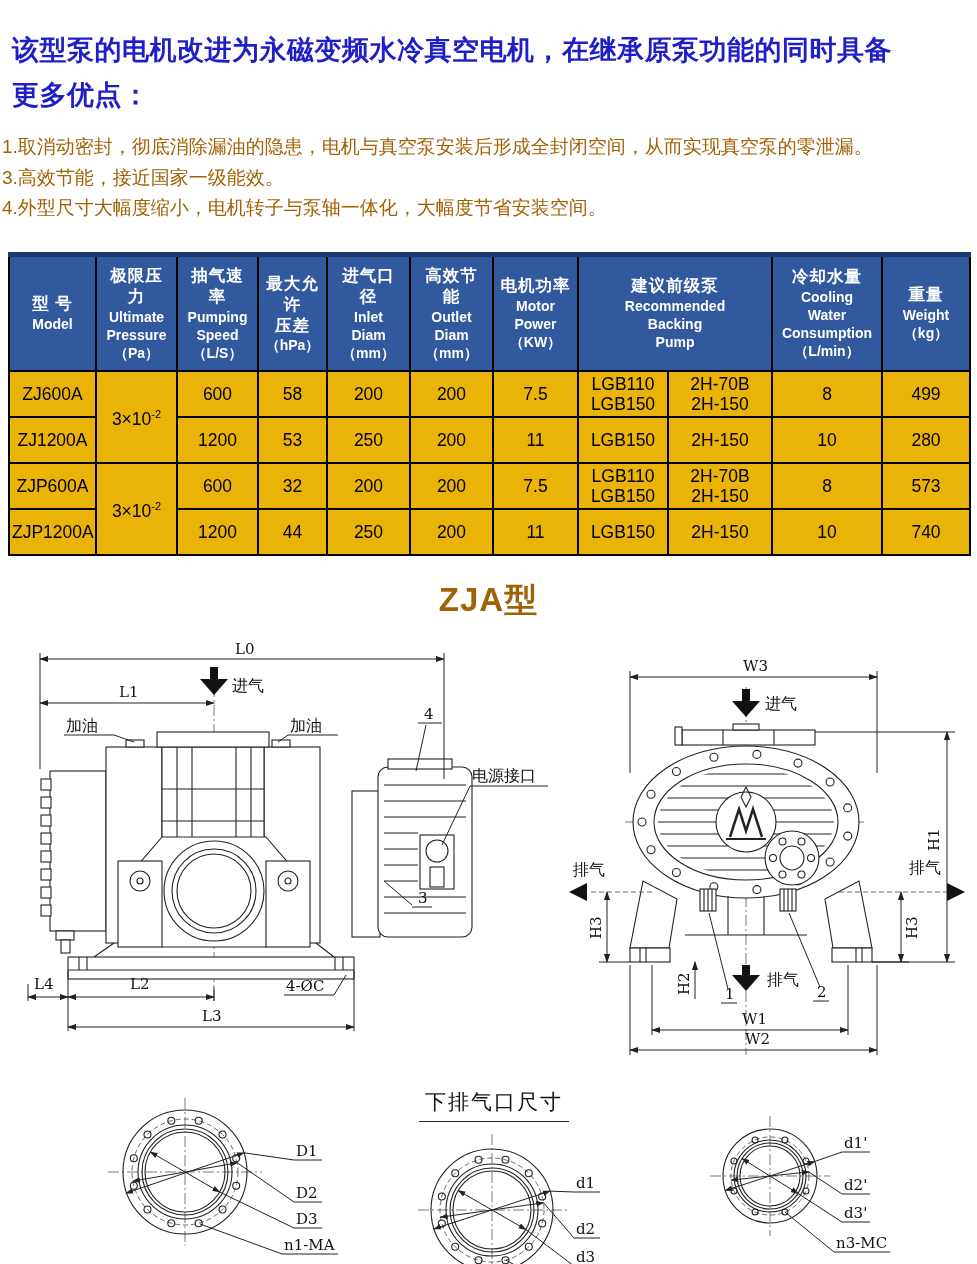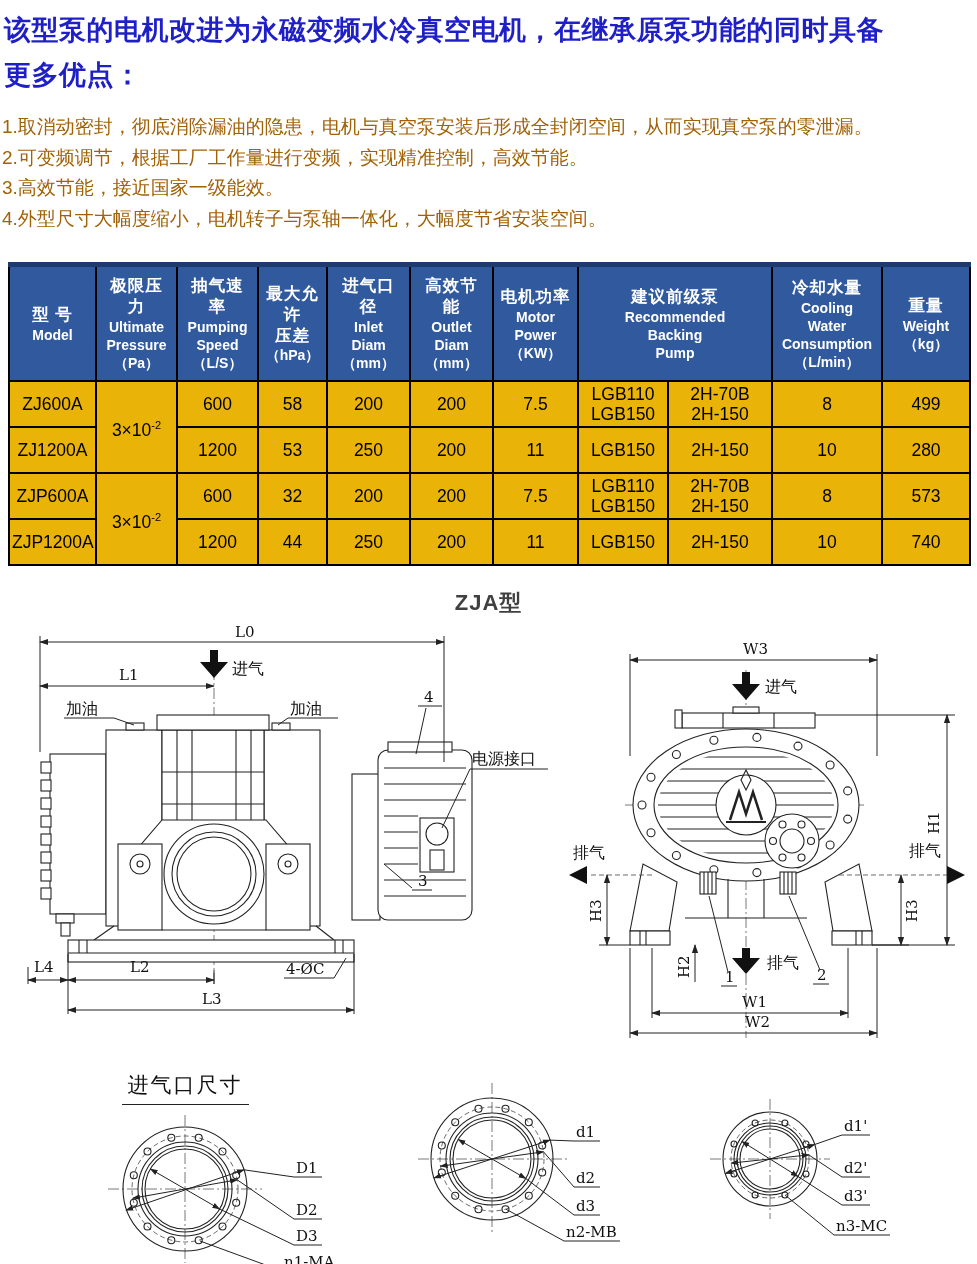--- a/index.html
+++ b/index.html
@@ -3,39 +3,39 @@
 <meta charset="utf-8">
 <style>
   html,body{margin:0;padding:0;}
   body{
     width:977px;height:1264px;background:#fff;position:relative;overflow:hidden;
     font-family:"Liberation Sans",sans-serif;color:#141414;
   }
   
   .intro-heading{
     color:#1f1fc8;font-size:27px;font-weight:bold;line-height:45px;
-    padding:8px 2px 0 4px;letter-spacing:0.5px;
+    padding:8px 2px 0 12px;letter-spacing:0.5px;margin-top:20px;
   }
   .points{margin:14px 0 0 2px;font-size:19px;line-height:30.5px;color:#a16207;}
   .points div{white-space:nowrap;}
   
   table.spec{
     width:961px;margin:28px 8px 0 8px;border-collapse:collapse;table-layout:fixed;
     text-align:center;border-top:5px solid #1c3a6e;
   }
   table.spec th,table.spec td{border:2px solid #000;padding:2px;}
   table.spec thead th{background:#31599e;color:#fff;vertical-align:middle;padding:8px 6px;}
   .h-cn{display:block;font-size:16.5px;font-weight:bold;letter-spacing:1px;white-space:pre-line;line-height:21px;}
   .h-en{display:block;font-size:14px;font-weight:600;white-space:pre-line;line-height:18px;margin-top:1px;}
   .h-unit{display:block;font-size:14px;font-weight:600;line-height:18px;}
   table.spec tbody td{font-size:17.5px;height:40px;background:#eab308;color:#000;white-space:pre-line;line-height:20px;}
   table.spec tbody td sup{font-size:11px;}
   
-  .fig-title{text-align:center;font-size:22px;font-weight:600;margin-top:22px;letter-spacing:1px;color:#404040;}
-  .drawings{position:relative;height:443px;margin-top:4px;padding-left:44px;}
+  .fig-title{text-align:center;font-size:33px;font-weight:600;margin-top:22px;letter-spacing:1px;color:#a16207;}
+  .drawings{position:relative;height:443px;margin-top:16px;padding-left:44px;}
   .side-view{position:absolute;left:22px;top:0;}
   .front-view{position:absolute;left:565px;top:4px;}
   .flanges{position:relative;height:206px;margin-top:6px;}
   .flange{position:absolute;top:0;}
   .flange .ttl-wrap{text-align:center;}
   .flange .ttl{
     display:inline-block;font-size:21px;letter-spacing:2px;color:#111;
     border-bottom:1.5px solid #222;padding:0 6px 5px;
   }
   
@@ -50,21 +50,20 @@
 </style>
 </head>
 <body>
 
 <div class="intro-heading">
   <div>该型泵的电机改进为永磁变频水冷真空电机，在继承原泵功能的同时具备</div>
   <div>更多优点：</div>
 </div>
 <div class="points">
   <div>1.取消动密封，彻底消除漏油的隐患，电机与真空泵安装后形成全封闭空间，从而实现真空泵的零泄漏。</div>
-  <div>2.可变频调节，根据工厂工作量进行变频，实现精准控制，高效节能。</div>
   <div>3.高效节能，接近国家一级能效。</div>
   <div>4.外型尺寸大幅度缩小，电机转子与泵轴一体化，大幅度节省安装空间。</div>
 </div>
 
 <table class="spec">
   <colgroup>
     <col style="width:87px">
       <col style="width:81px">
       <col style="width:81px">
       <col style="width:69px">
@@ -438,21 +437,20 @@
     <line class="dim" x1="65" y1="322" x2="65" y2="412"></line>
       <line class="dim" x1="312" y1="322" x2="312" y2="412"></line>
     <line class="dim" x1="65" y1="407" x2="312" y2="407" marker-start="url(#ar2)" marker-end="url(#ar2)"></line>
     <text class="dt" x="180" y="401">W2</text>
   </svg>
 </div>
 
 <div class="flanges">
 
   <div class="flange" style="left:60px;width:320px;">
-    <div class="ttl-wrap" style="width:250px;"><span class="ttl">进气口尺寸</span></div>
     <svg width="320" height="168" viewBox="0 0 320 168">
       <defs>
           <marker id="ar3" viewBox="0 0 10 10" refX="9" refY="5" markerWidth="8" markerHeight="8" orient="auto-start-reverse">
             <path d="M0,1.5 L10,5 L0,8.5 z" fill="#222"></path>
           </marker>
         </defs>
       <line class="cl" x1="48" y1="84" x2="202" y2="84"></line>
         <line class="cl" x1="125" y1="10" x2="125" y2="158"></line>
       <circle class="s" cx="125" cy="84" r="62"></circle>
       <circle class="dsh" cx="125" cy="84" r="53"></circle>
@@ -483,20 +481,21 @@
       <text class="dt" x="236" y="136">D3</text>
       <line class="ldr" x1="234" y1="140" x2="262" y2="140"></line>
         <line class="ldr" x1="234" y1="140" x2="159.6" y2="104"></line>
       <text class="dt" x="224" y="162">n1-MA</text>
       <line class="ldr" x1="222" y1="166" x2="278" y2="166"></line>
         <line class="ldr" x1="222" y1="166" x2="140" y2="136"></line>
     </svg>
   </div>
 
   <div class="flange" style="left:390px;width:300px;">
+    <div class="ttl-wrap" style="width:208px;"><span class="ttl">下排气口尺寸</span></div>
     <svg width="300" height="172" viewBox="0 0 300 172">
       <defs>
           <marker id="ar4" viewBox="0 0 10 10" refX="9" refY="5" markerWidth="8" markerHeight="8" orient="auto-start-reverse">
             <path d="M0,1.5 L10,5 L0,8.5 z" fill="#222"></path>
           </marker>
         </defs>
       <line class="cl" x1="28" y1="88" x2="178" y2="88"></line>
         <line class="cl" x1="102" y1="12" x2="102" y2="164"></line>
       <circle class="s" cx="102" cy="88" r="61"></circle>
       <circle class="dsh" cx="102" cy="88" r="52"></circle>

